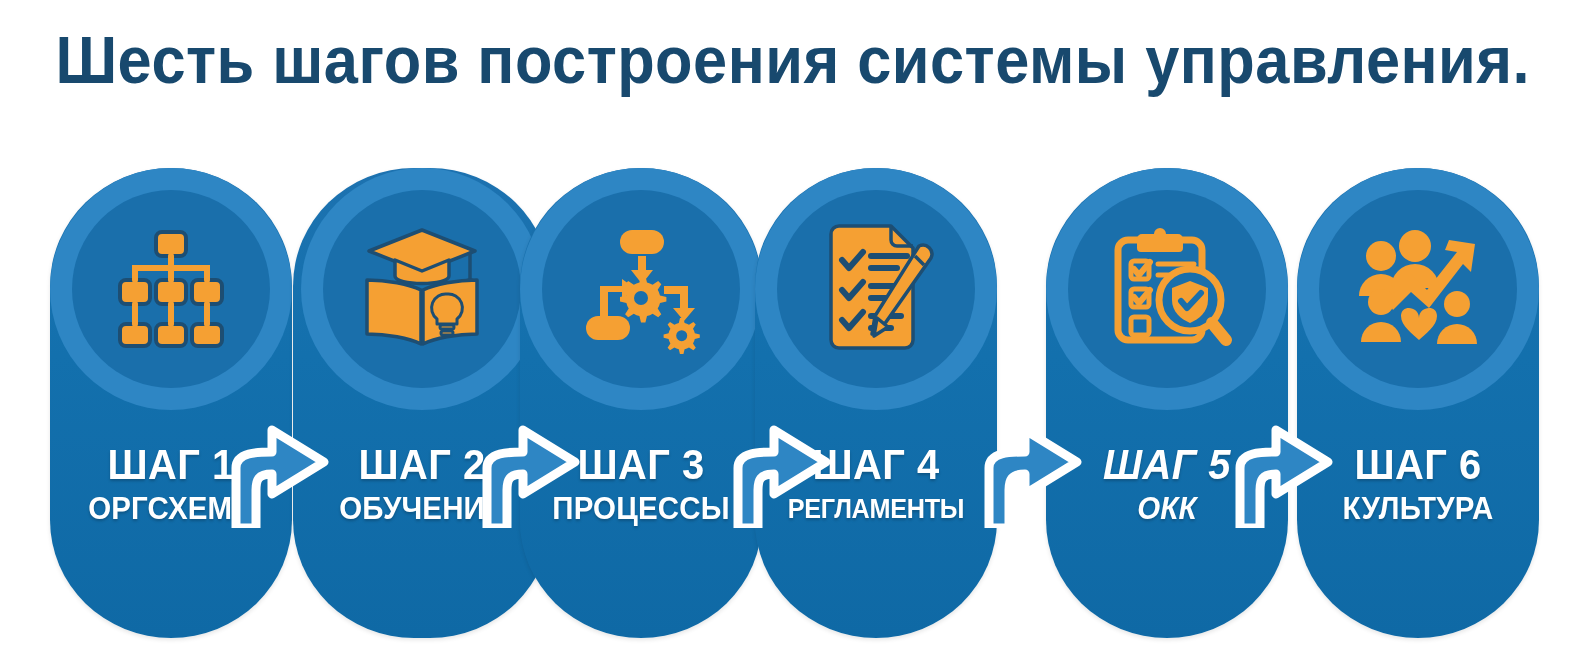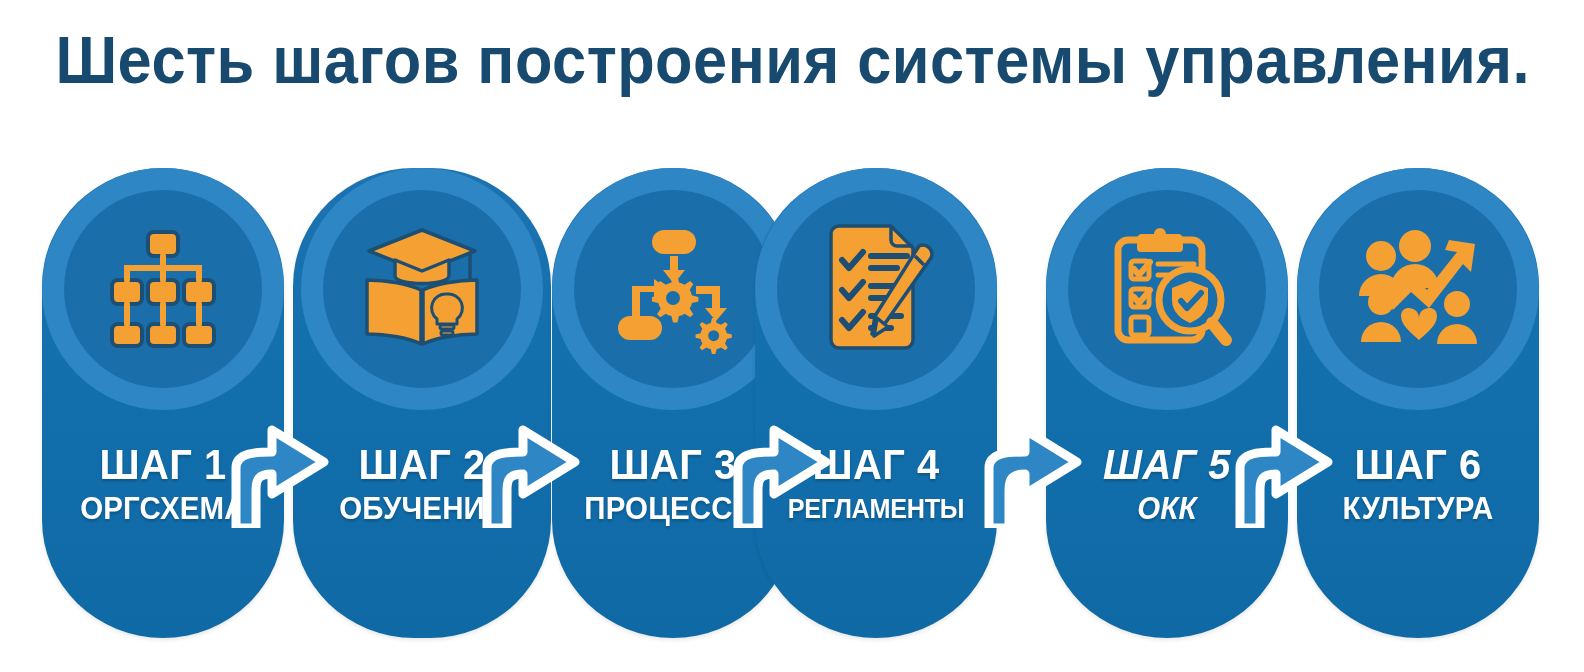--- a/index.html
+++ b/index.html
@@ -104,21 +104,21 @@
 </style>
 </head>
 <body>
 
 <div id="stage">
 
   <div class="title">Шесть шагов построения системы управления.</div>
 
   <div class="strip">
 
-    <div class="card" style="left:0px;">
+    <div class="card" style="left:8px;">
       <div class="ring">
         <div class="disc">
           <span class="icon-wrap">
             <svg viewBox="0 0 130 130">
               <g stroke="#1d4e73" stroke-width="4" fill="#f5a033" stroke-linejoin="round">
                 <rect x="50" y="8" width="30" height="24" rx="6"></rect>
                 <rect x="14" y="56" width="30" height="24" rx="6"></rect>
                 <rect x="50" y="56" width="30" height="24" rx="6"></rect>
                 <rect x="86" y="56" width="30" height="24" rx="6"></rect>
                 <rect x="14" y="100" width="30" height="22" rx="6"></rect>
@@ -169,21 +169,21 @@
             </svg>
           </span>
         </div>
       </div>
       <div class="labels">
         <div class="step-no">ШАГ 2</div>
         <div class="step-name">ОБУЧЕНИЕ</div>
       </div>
     </div>
 
-    <div class="card" style="left:510px;text-decoration:underline;">
+    <div class="card" style="left:478px;text-decoration:underline;">
       <div class="ring">
         <div class="disc">
           <span class="icon-wrap">
             <svg viewBox="0 0 130 130">
               <g fill="#f5a033">
                 <rect x="44" y="6" width="44" height="24" rx="12"></rect>
                 <rect x="10" y="92" width="44" height="24" rx="12"></rect>
                 <path d="M62 32 l0 14 l-7 0 l11 14 l11 -14 l-7 0 l0 -14 Z"></path>
                 <path d="M24 92 l0 -30 l22 0 l0 -7 l14 10 l-14 10 l0 -7 l-14 0 l0 24 Z"></path>
                 <path d="M88 62 l24 0 l0 22 l7 0 l-11 13 l-11 -13 l7 0 l0 -14 l-16 0 Z"></path>

